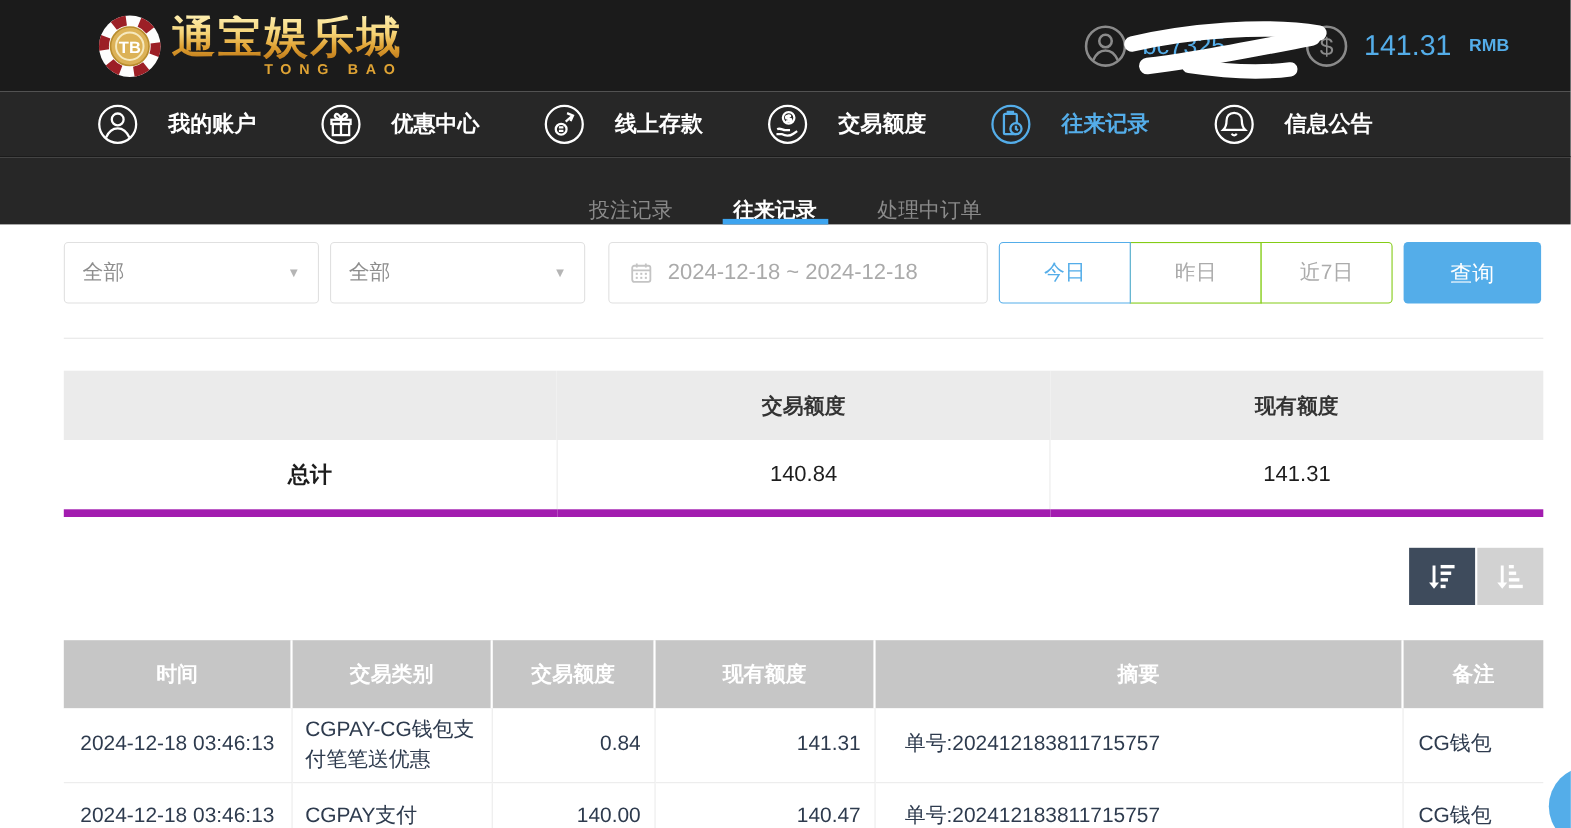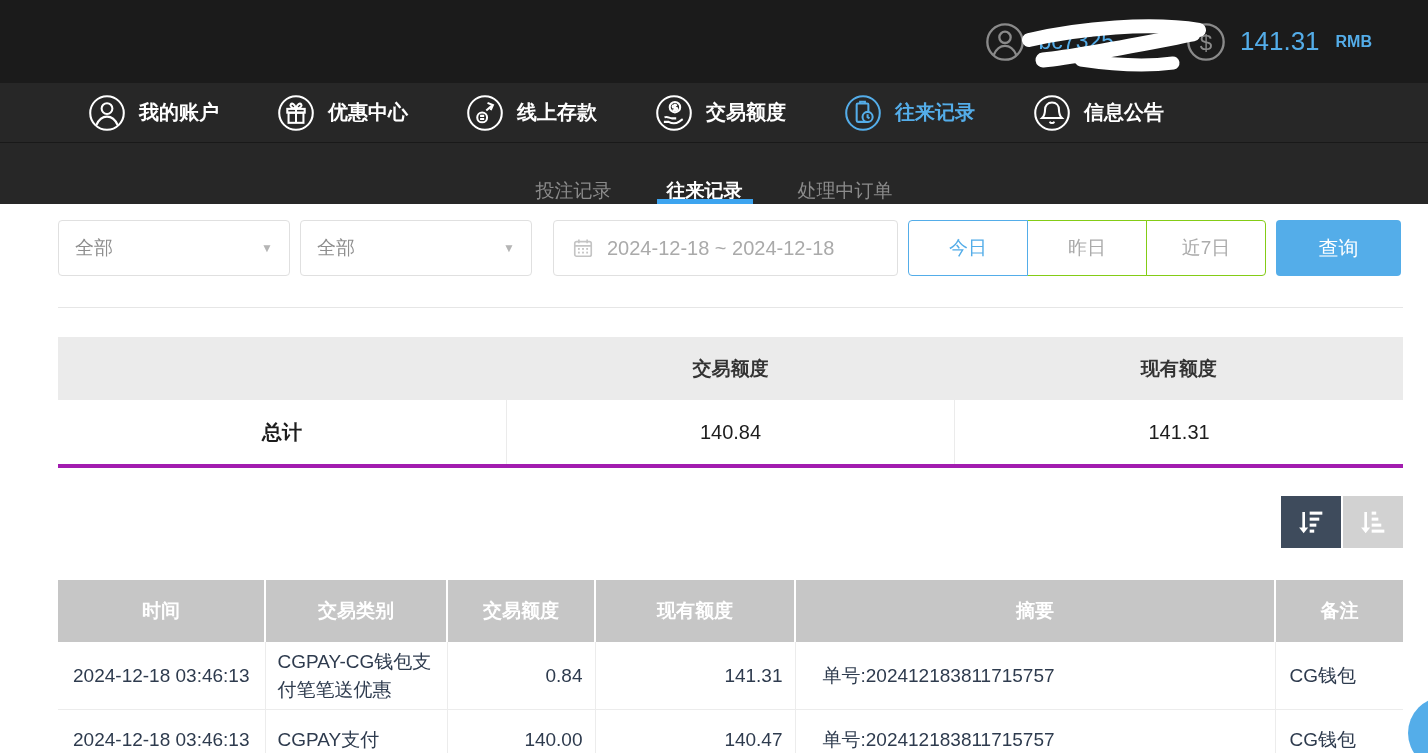--- a/index.html
+++ b/index.html
@@ -24,21 +24,21 @@
   .username-wrap { position:relative; }
   .username { color:#54ade9; font-size:23px; }
   .scribble { position:absolute; left:-18px; top:-14px; pointer-events:none; }
   .balance-block { display:flex; align-items:center; gap:14px; margin-left:72px; }
   .balance-amount { color:#54ade9; font-size:26px; }
   .balance-currency { color:#54ade9; font-size:16px; font-weight:bold; margin-left:2px; }
 
   
   .navbar { height:60px; background:#272727; display:flex; align-items:center;
     padding-left:88px; gap:58px; border-bottom:1px solid #191919; }
-  .nav-item { display:flex; align-items:center; gap:13px; color:#fff; font-size:20px;
+  .nav-item { display:flex; align-items:center; gap:27px; color:#fff; font-size:20px;
     font-weight:bold; cursor:pointer; white-space:nowrap; }
   .nav-item.active { color:#54ade9; }
   .nav-icon { width:38px; height:38px; display:block; }
 
   
   .tabbar { height:61px; background:#272727; display:flex; justify-content:center; gap:47px; }
   .tab { height:100%; display:flex; align-items:flex-end; font-size:19px; color:#8b8b8b;
     cursor:pointer; position:relative; padding:0 4px; }
   .tab.active { color:#fff; font-weight:bold; }
   .tab.active::after { content:""; position:absolute; left:-6px; right:-6px; bottom:0;
@@ -64,21 +64,21 @@
   .query-btn { width:125px; height:56px; margin-left:10px; background:#54ade9; border:none;
     border-radius:4px; color:#fff; font-size:20px; cursor:pointer; }
 
   .divider { height:1px; background:#e6e6e6; margin:31px 25px 0 58px; }
 
   
   .summary { margin:29px 25px 0 58px; width:1345px; border-collapse:collapse; table-layout:fixed; }
   .summary th { height:63px; background:#ebebeb; font-size:19px; font-weight:bold;
     color:#333; text-align:center; }
   .summary td { height:66px; background:#fff; font-size:20px; color:#1d1d1d;
-    text-align:center; border-bottom:4px solid #a21caf; }
+    text-align:center; border-bottom:7px solid #a21caf; }
   .summary td + td { border-left:1px solid #ebebeb; }
   .summary .total-label { font-weight:bold; }
 
   
   .sort-row { display:flex; justify-content:flex-end; margin:28px 25px 0 0; gap:2px; }
   .sort-btn { width:60px; height:52px; border:none; display:flex; align-items:center;
     justify-content:center; cursor:pointer; }
   .sort-btn.active { background:#3e4b5c; }
   .sort-btn.inactive { background:#d2d2d2; }
 
@@ -100,20 +100,34 @@
 
   .float-chat { position:absolute; width:72px; height:72px; border-radius:50%;
     background:#54ade9; right:-52px; top:697px; cursor:pointer; }
 </style>
 </head>
 <body>
 
 <div class="page">
 
   <div class="topbar">
+    <div class="logo">
+      <svg class="chip" viewBox="0 0 60 60">
+        <circle cx="30" cy="30" r="28" fill="#fdfdfd"></circle>
+        <circle cx="30" cy="30" r="23.5" fill="none" stroke="#9c1f26" stroke-width="9" stroke-dasharray="12.3 12.3" stroke-dashoffset="4"></circle>
+        <circle cx="30" cy="30" r="17.5" fill="#dcb257"></circle>
+        <circle cx="30" cy="30" r="17.5" fill="none" stroke="#b98d2e" stroke-width="1.5"></circle>
+        <circle cx="30" cy="30" r="12.5" fill="none" stroke="#f6e9bf" stroke-width="1.8"></circle>
+        <text x="30" y="36" text-anchor="middle" font-size="15" font-weight="bold" fill="#ffffff" font-family="Liberation Sans, sans-serif">TB</text>
+      </svg>
+      <div class="logo-text">
+        <div class="logo-title">通宝娱乐城</div>
+        <div class="logo-sub">TONG BAO</div>
+      </div>
+    </div>
 
     <div class="user-area">
       <div class="user-block">
         <svg class="nav-icon" viewBox="0 0 24 24" fill="none" stroke="#8a8a8a" stroke-width="1.4" style="width:40px;height:40px;">
           <circle cx="12" cy="12" r="10.6"></circle>
           <circle cx="12" cy="9.2" r="3.4"></circle>
           <path d="M5.3 19.6c1.6-3.7 4-5.3 6.7-5.3s5.1 1.6 6.7 5.3"></path>
         </svg>
         <div class="username-wrap">
           <span class="username">bc7325</span>

